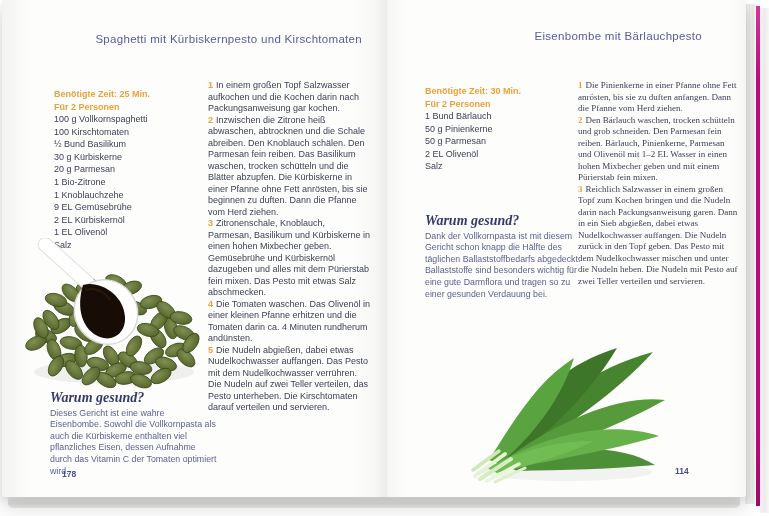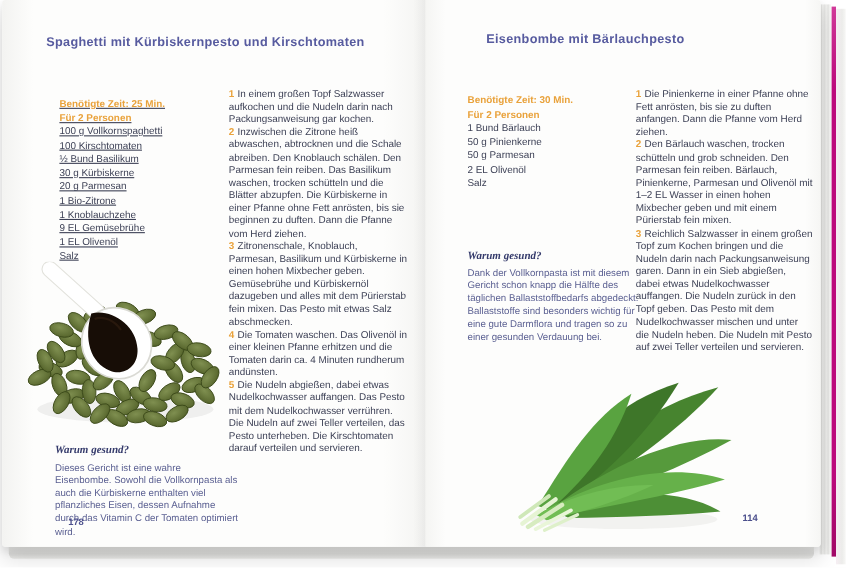--- a/index.html
+++ b/index.html
@@ -17,40 +17,40 @@
   .edge-outer{position:absolute;top:8px;right:0;width:9px;height:505px;
         background:linear-gradient(to right,#f7eff4,#ececea 60%,#f8f8f6);}
 
   .page{position:absolute;top:0;height:497px;}
   .page.left{left:0;width:385px;background:linear-gradient(to right,#f3f3f1 0,#fdfdfc 28px,#fdfdfc 90%,#f4f4f2 100%);border-radius:3px 0 0 3px;}
   .page.right{left:385px;width:359px;background:linear-gradient(to right,#f5f5f3 0,#fdfdfc 18px,#fdfdfc 96%,#f6f6f4 100%);border-radius:0 3px 3px 0;}
   .spine{position:absolute;left:374px;top:0;width:22px;height:497px;
         background:linear-gradient(to right,rgba(0,0,0,0) 0,rgba(60,60,70,.05) 45%,rgba(60,60,70,.02) 55%,rgba(0,0,0,0) 100%);}
 
   
-  .title{position:absolute;text-align:left;color:#575b9f;font-size:11.5px;font-weight:700;letter-spacing:.3px;}
+  .title{position:absolute;text-align:right;color:#575b9f;font-size:11.5px;font-weight:400;letter-spacing:.3px;}
   .page.left .title{left:40px;top:33px;width:320px;}
   .page.right .title{left:55px;top:30px;width:260px;}
 
   .meta-line{color:#e9a23b;font-weight:700;font-size:9px;line-height:12.5px;margin:0;}
   .ing{position:absolute;font-size:9px;line-height:12.6px;color:#3d4156;}
-  .page.left .ing{left:52px;top:88px;width:152px;text-decoration:underline;}
+  .page.left .ing{left:52px;top:88px;width:152px;}
   .page.right .ing{left:38px;top:85px;width:158px;}
   .ing-item{white-space:nowrap;}
 
   .steps{position:absolute;font-size:9px;line-height:11.5px;color:#3d4156;}
   .page.left .steps{left:206px;top:80px;width:163px;}
-  .page.right .steps{left:191px;top:80px;width:161px;}
+  .page.right .steps{left:191px;top:80px;width:161px;font-family:Liberation Serif, serif;}
   .step{margin:0;}
   .stepnum{color:#e9a23b;font-weight:700;margin-right:3px;}
 
   .why{position:absolute;font-size:8.8px;line-height:11.6px;color:#5a5f91;}
   .page.left .why{left:48px;top:392px;width:168px;}
   .page.right .why{left:38px;top:215px;width:162px;}
-  .why h2{font-family:"Liberation Serif",serif;font-style:italic;font-size:10px;color:#343a6b;margin:12px 0 4px 0;}
+  .why h2{font-family:"Liberation Serif",serif;font-style:italic;font-size:14px;color:#343a6b;margin:0 0 4px 0;}
   .why p{margin:0;}
 
   .pagenum{position:absolute;font-size:8.5px;font-weight:700;color:#4b4f8c;}
   .page.left .pagenum{left:60px;top:469px;}
   .page.right .pagenum{left:288px;top:466px;}
 
   .photo{position:absolute;}
   .page.left .photo{left:14px;top:238px;width:200px;height:160px;}
   .page.right .photo{left:80px;top:340px;width:205px;height:145px;}
 </style>
@@ -72,26 +72,27 @@
         <p class="meta-line">Benötigte Zeit: 25 Min.</p>
         <p class="meta-line">Für 2 Personen</p>
         <div class="ing-item">100 g Vollkornspaghetti</div>
         <div class="ing-item">100 Kirschtomaten</div>
         <div class="ing-item">½ Bund Basilikum</div>
         <div class="ing-item">30 g Kürbiskerne</div>
         <div class="ing-item">20 g Parmesan</div>
         <div class="ing-item">1 Bio-Zitrone</div>
         <div class="ing-item">1 Knoblauchzehe</div>
         <div class="ing-item">9 EL Gemüsebrühe</div>
+        <div class="ing-item">2 EL Kürbiskernöl</div>
         <div class="ing-item">1 EL Olivenöl</div>
         <div class="ing-item">Salz</div>
       </div>
 
       <div class="steps">
-        <p class="step"><span class="stepnum">1</span><span>In einem großen Topf Salzwasser aufkochen und die Nudeln darin nach Packungsanweisung gar kochen.</span></p>
+        <p class="step"><span class="stepnum">1</span><span>In einem großen Topf Salzwasser aufkochen und die Kochen darin nach Packungsanweisung gar kochen.</span></p>
         <p class="step"><span class="stepnum">2</span><span>Inzwischen die Zitrone heiß abwaschen, abtrocknen und die Schale abreiben. Den Knoblauch schälen. Den Parmesan fein reiben. Das Basilikum waschen, trocken schütteln und die Blätter abzupfen. Die Kürbiskerne in einer Pfanne ohne Fett anrösten, bis sie beginnen zu duften. Dann die Pfanne vom Herd ziehen.</span></p>
         <p class="step"><span class="stepnum">3</span><span>Zitronenschale, Knoblauch, Parmesan, Basilikum und Kürbiskerne in einen hohen Mixbecher geben. Gemüsebrühe und Kürbiskernöl dazugeben und alles mit dem Pürierstab fein mixen. Das Pesto mit etwas Salz abschmecken.</span></p>
         <p class="step"><span class="stepnum">4</span><span>Die Tomaten waschen. Das Olivenöl in einer kleinen Pfanne erhitzen und die Tomaten darin ca. 4 Minuten rundherum andünsten.</span></p>
         <p class="step"><span class="stepnum">5</span><span>Die Nudeln abgießen, dabei etwas Nudelkochwasser auffangen. Das Pesto mit dem Nudelkochwasser verrühren. Die Nudeln auf zwei Teller verteilen, das Pesto unterheben. Die Kirschtomaten darauf verteilen und servieren.</span></p>
       </div>
 
       <svg class="photo" viewBox="0 0 200 160" xmlns="http://www.w3.org/2000/svg">
         <defs>
           <radialGradient id="seedg" cx="40%" cy="35%" r="80%">
             <stop offset="0%" stop-color="#7f8f50"></stop>

